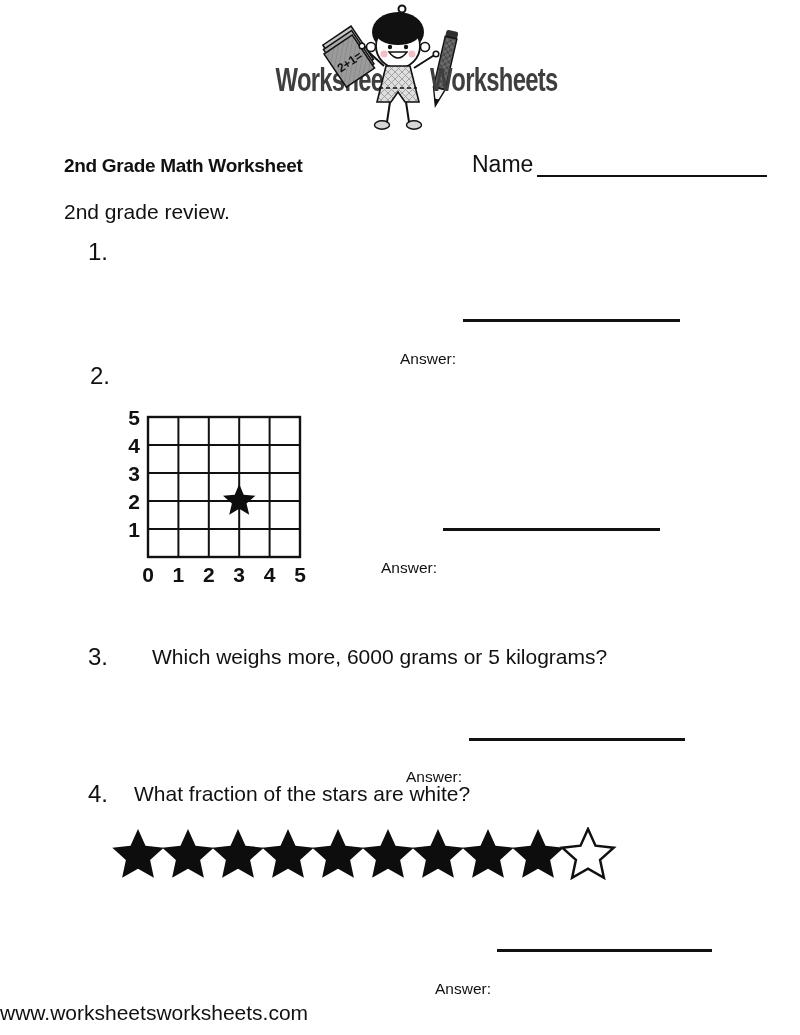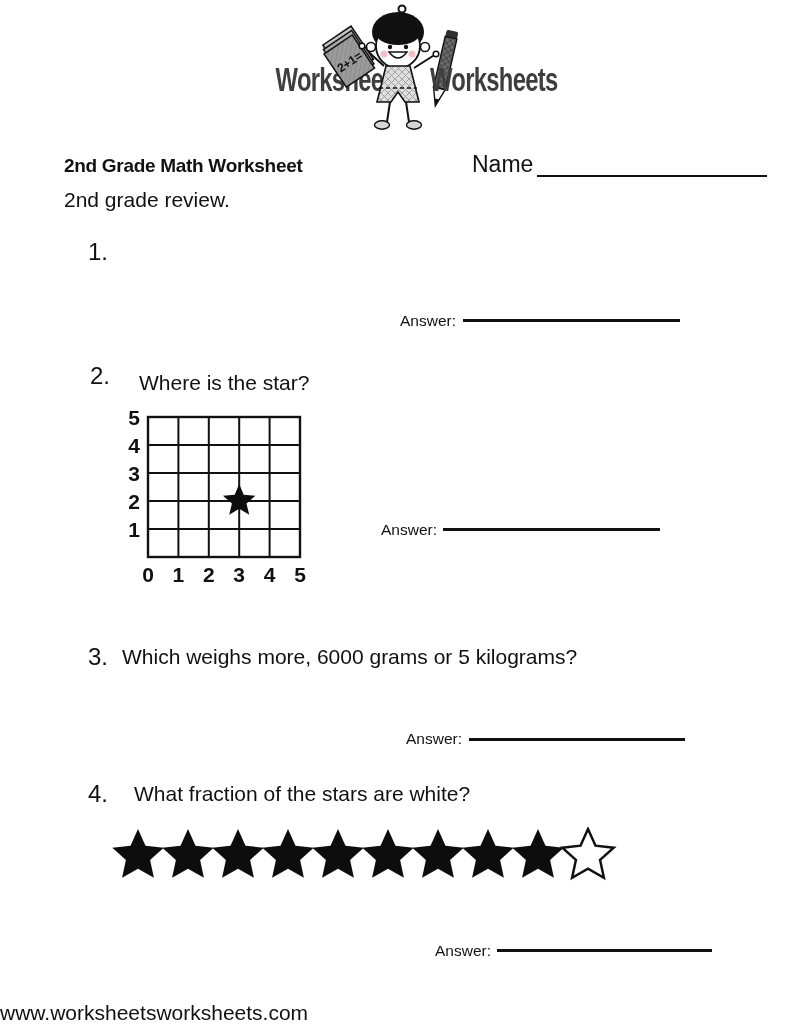--- a/index.html
+++ b/index.html
@@ -25,25 +25,25 @@
   }
   #logo-left  { left: 236px; top: 60px; width: 132px; text-align: right;
                 transform: scaleX(0.70); transform-origin: 100% 60%; }
   #logo-right { left: 430px; top: 60px;
                 transform: scaleX(0.70); transform-origin: 0 60%; }
 
   
   #title     { left: 64px;  top: 155px; font-size: 19px; font-weight: 700; letter-spacing: -0.3px; }
   #name-label{ left: 472px; top: 151px; font-size: 23px; text-align: right; }
   #name-line { left: 537px; top: 175px; width: 230px; height: 2px; background: #111; }
-  #subtitle  { left: 64px;  top: 188px; font-size: 21px; }
+  #subtitle  { left: 64px;  top: 200px; font-size: 21px; }
 
   .qnum  { font-size: 24px; }
   .qtext { font-size: 21px; }
-  .answer-label { font-size: 15.5px; }
+  .answer-label { font-size: 15.5px; margin-top: 38px; }
   .answer-line  { height: 3px; background: #111; }
 
   svg text { font-family: "Liberation Sans", sans-serif; }
   .grid-label { font-size: 21px; font-weight: 700; fill: #111; }
 
   #footer { left: 0; top: 1001px; width: 100%; text-align: left; font-size: 21px; }
 </style>
 </head>
 <body>
 
@@ -111,21 +111,20 @@
   <div id="title" class="abs">2nd Grade Math Worksheet</div>
   <div id="name-label" class="abs">Name</div>
   <div id="name-line" class="abs"></div>
   <div id="subtitle" class="abs">2nd grade review.</div>
 
   <div class="abs qnum" style="left:88px;  top:238px;">1.</div>
   <div class="abs answer-label" style="left:400px; top:312px;">Answer:</div>
   <div class="abs answer-line" style="left:463px; top:319px; width:217px;"></div>
 
   <div class="abs qnum" style="left:90px;  top:362px;">2.</div>
-  <div class="abs qtext" style="left:139px; top:371px;">Where is the star?</div>
 
   <svg class="abs" style="left:118px; top:408px;" width="192" height="182" viewBox="0 0 192 182">
     <g stroke="#111" stroke-width="2">
       <line x1="30" y1="37" x2="182" y2="37"></line>
       <line x1="30" y1="65" x2="182" y2="65"></line>
       <line x1="30" y1="93" x2="182" y2="93"></line>
       <line x1="30" y1="121" x2="182" y2="121"></line>
       <line x1="60.4" y1="9" x2="60.4" y2="149"></line>
       <line x1="90.8" y1="9" x2="90.8" y2="149"></line>
       <line x1="121.2" y1="9" x2="121.2" y2="149"></line>
@@ -146,21 +145,21 @@
     <text class="grid-label" x="151.6" y="174" text-anchor="middle">4</text>
     <text class="grid-label" x="182" y="174" text-anchor="middle">5</text>
 
     <polygon fill="#0d0d0d" points="121.2,76.0 125.7,86.8 137.4,87.7 128.5,95.4 131.2,106.8 121.2,100.7 111.2,106.8 113.9,95.4 105.0,87.7 116.7,86.8"></polygon>
   </svg>
 
   <div class="abs answer-label" style="left:381px; top:521px;">Answer:</div>
   <div class="abs answer-line" style="left:443px; top:528px; width:217px;"></div>
 
   <div class="abs qnum" style="left:88px;  top:643px;">3.</div>
-  <div class="abs qtext" style="left:122px; top:645px;text-align:center;">Which weighs more, 6000 grams or 5 kilograms?</div>
+  <div class="abs qtext" style="left:152px; top:645px;text-align:center;">Which weighs more, 6000 grams or 5 kilograms?</div>
   <div class="abs answer-label" style="left:406px; top:730px;">Answer:</div>
   <div class="abs answer-line" style="left:469px; top:738px; width:216px;"></div>
 
   <div class="abs qnum" style="left:88px;  top:780px;">4.</div>
   <div class="abs qtext" style="left:134px; top:782px;">What fraction of the stars are white?</div>
 
   <svg class="abs" style="left:110px; top:827px;" width="510" height="58" viewBox="0 0 510 58">
       <polygon points="28.0,2.0 35.5,18.7 53.7,20.7 40.1,32.9 43.9,50.8 28.0,41.7 12.1,50.8 15.9,32.9 2.3,20.7 20.5,18.7" fill="#0d0d0d"></polygon>
       <polygon points="78.0,2.0 85.5,18.7 103.7,20.7 90.1,32.9 93.9,50.8 78.0,41.7 62.1,50.8 65.9,32.9 52.3,20.7 70.5,18.7" fill="#0d0d0d"></polygon>
       <polygon points="128.0,2.0 135.5,18.7 153.7,20.7 140.1,32.9 143.9,50.8 128.0,41.7 112.1,50.8 115.9,32.9 102.3,20.7 120.5,18.7" fill="#0d0d0d"></polygon>

